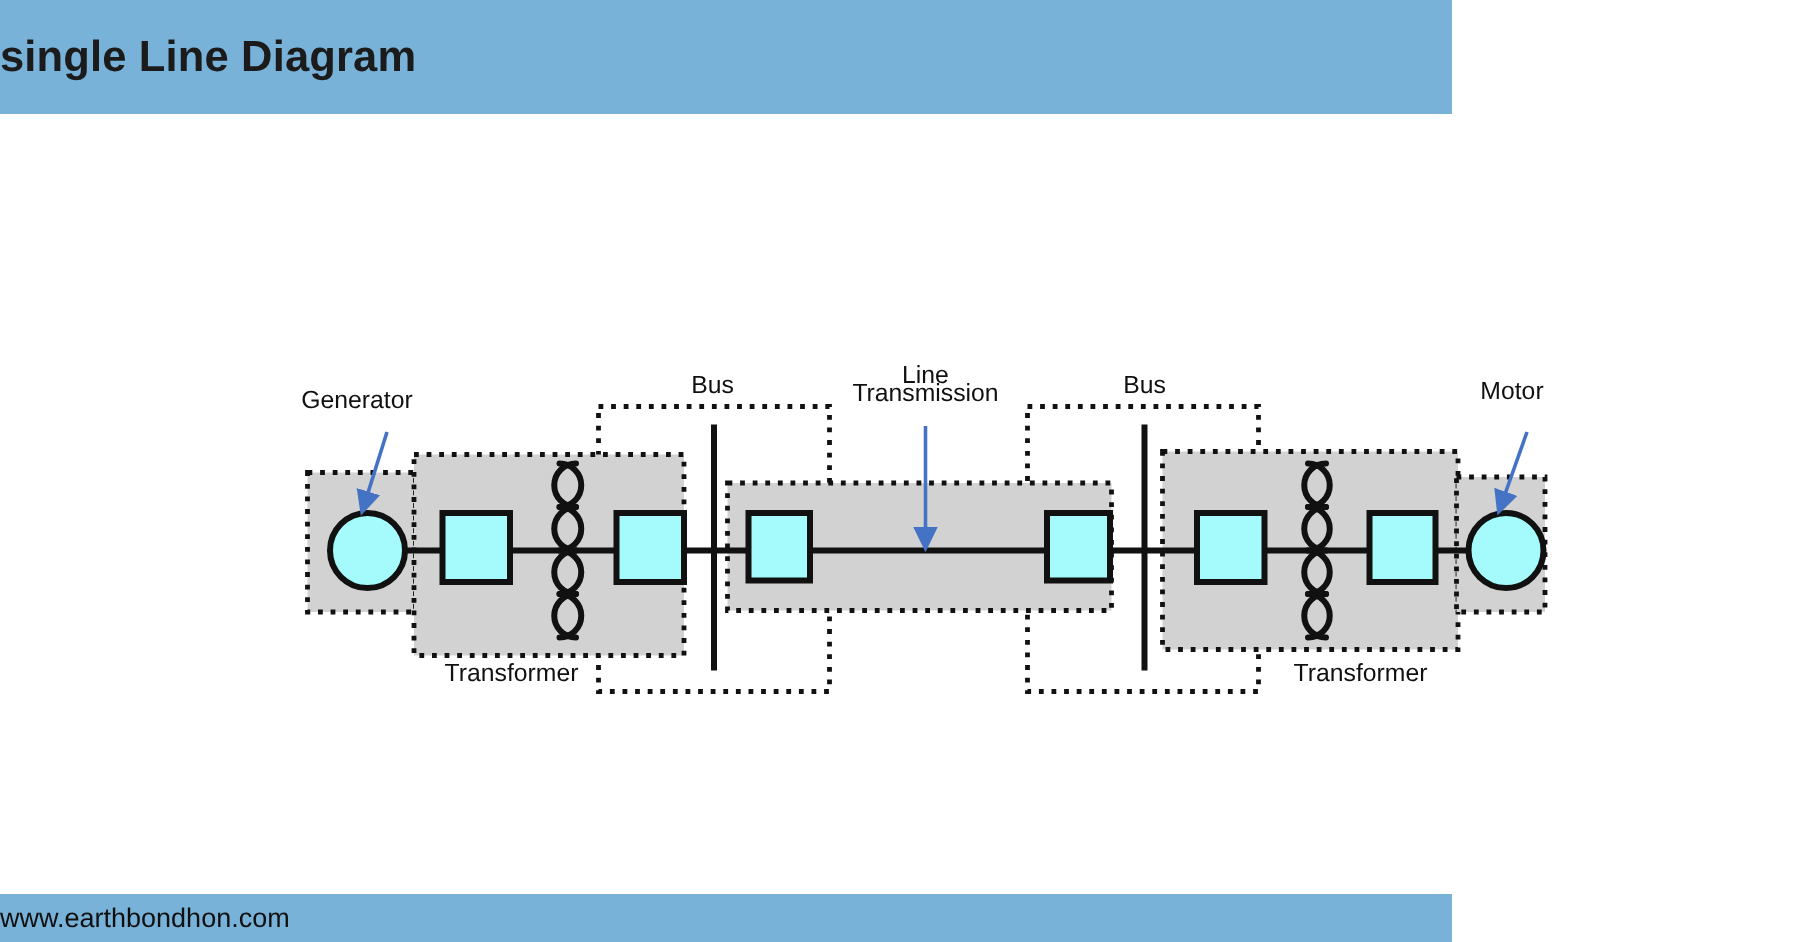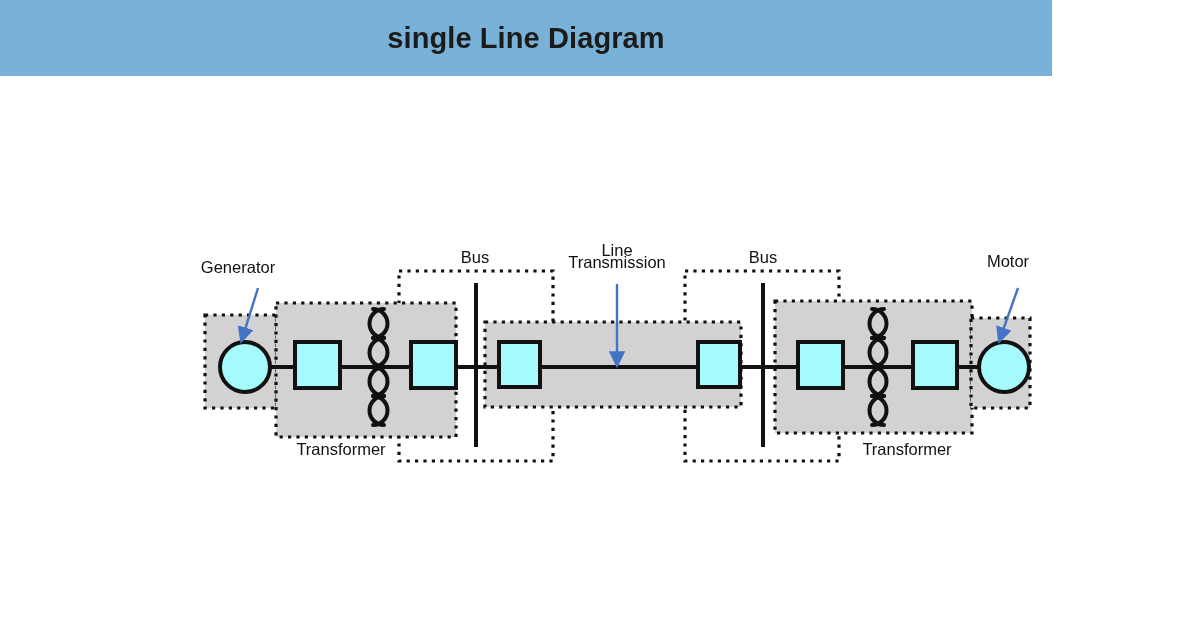--- a/index.html
+++ b/index.html
@@ -18,25 +18,24 @@
     position: relative;
     width: 1200px;
     height: 628px;
     background: #ffffff;
   }
 
   
   .banner {
     position: absolute;
     left: 0;
-    width: 1052px;
+    width: 968px;
     background: #78b2d8;
     display: flex;
     align-items: center;
-    justify-content: center;
     box-sizing: border-box;
   }
   #header-banner {
     top: 0;
     height: 76px;
   }
   #footer-banner {
     top: 596px;
     height: 32px;
   }
@@ -179,14 +178,17 @@
     <div class="dlabel" style="left:557px; top:165px; width:120px;">Line</div>
 
     <div class="dlabel" style="left:738px; top:172px; width:50px;">Bus</div>
 
     <div class="dlabel" style="left:855px; top:364px; width:104px;">Transformer</div>
 
     <div class="dlabel" style="left:976px; top:176px; width:64px;">Motor</div>
 
   </div>
 
+  <div class="banner" id="footer-banner">
+    <div id="footer-url">www.earthbondhon.com</div>
+  </div>
 
 </div>
 
 </body></html>

